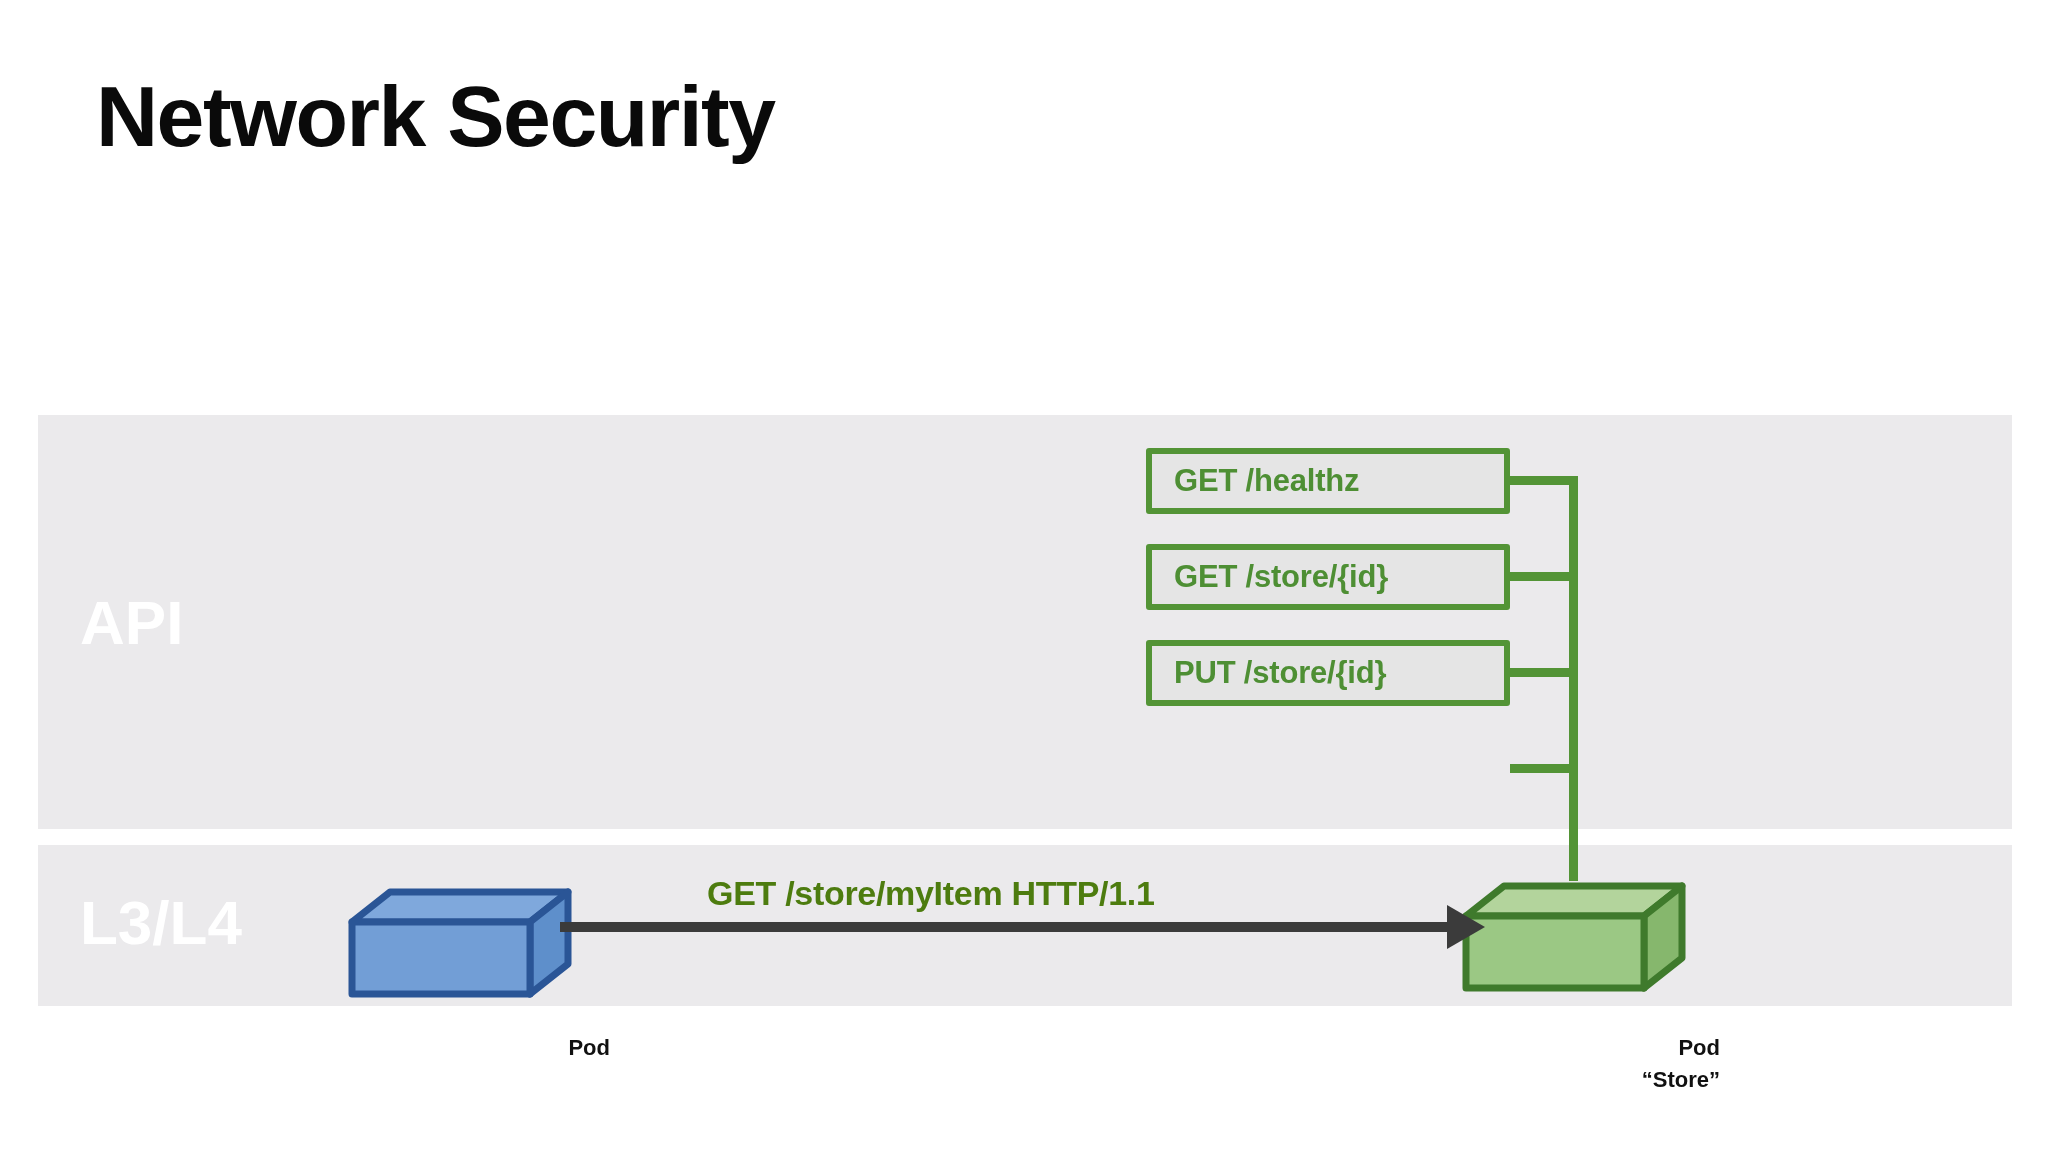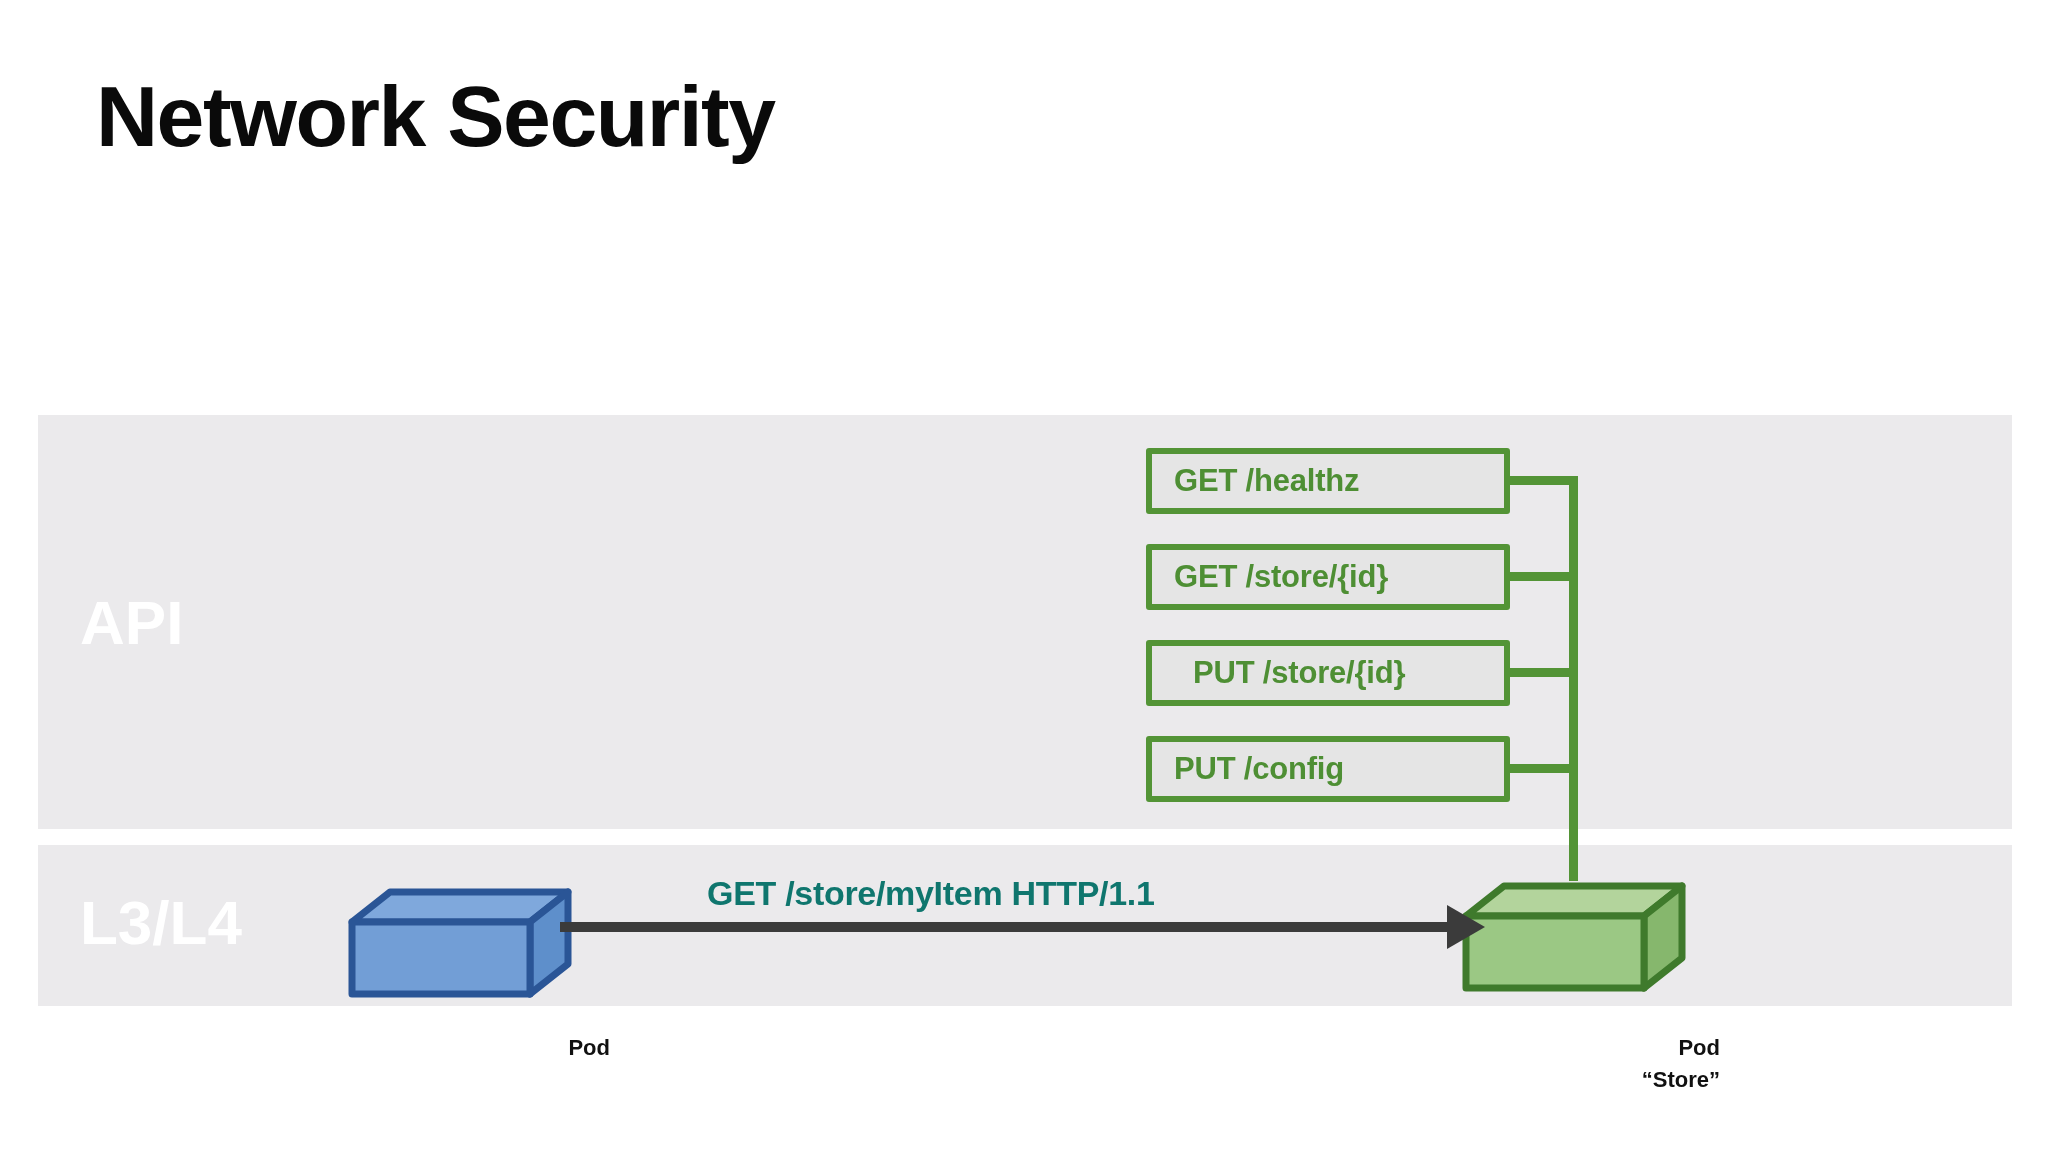--- a/index.html
+++ b/index.html
@@ -99,21 +99,21 @@
   .api-box-text {
     padding-left: 22px;
     font-size: 31px;
     font-weight: 700;
     color: #4E8F34;
     letter-spacing: -0.2px;
     white-space: nowrap;
   }
   #api-box-0 { top: 416px; }
   #api-box-1 { top: 512px; }
-  #api-box-2 { top: 608px; padding-left: 19px; }
+  #api-box-2 { top: 608px; }
   #api-box-3 { top: 704px; }
 
   
   .conn-h {
     position: absolute;
     left: 1510px;
     width: 68px;
     height: 9px;
     background: #539436;
   }
@@ -156,21 +156,21 @@
     border-left: 38px solid #3B3B3B;
     border-top: 22px solid transparent;
     border-bottom: 22px solid transparent;
   }
   #arrow-label {
     position: absolute;
     left: 707px;
     top: 842px;
     font-size: 34px;
     font-weight: 700;
-    color: #0f766e;
+    color: #4d7c0f;
     letter-spacing: -0.3px;
     white-space: nowrap;
   }
 
   
   .pod-caption {
     position: absolute;
     text-align: right;
     font-size: 22px;
     font-weight: 700;
@@ -204,23 +204,20 @@
   <div class="band-label" id="label-l34">L3/L4</div>
 
   <div class="api-box" id="api-box-0">
     <span class="api-box-text">GET /healthz</span>
   </div>
   <div class="api-box" id="api-box-1">
     <span class="api-box-text">GET /store/{id}</span>
   </div>
   <div class="api-box" id="api-box-2">
     <span class="api-box-text">PUT /store/{id}</span>
-  </div>
-  <div class="api-box" id="api-box-3">
-    <span class="api-box-text">PUT /config</span>
   </div>
 
   <div class="conn-h" id="conn-h-0"></div>
   <div class="conn-h" id="conn-h-1"></div>
   <div class="conn-h" id="conn-h-2"></div>
   <div class="conn-h" id="conn-h-3"></div>
   <div id="conn-v"></div>
 
   <svg class="pod3d" id="pod-frontend" width="224" height="110" viewBox="0 0 224 110">
 

